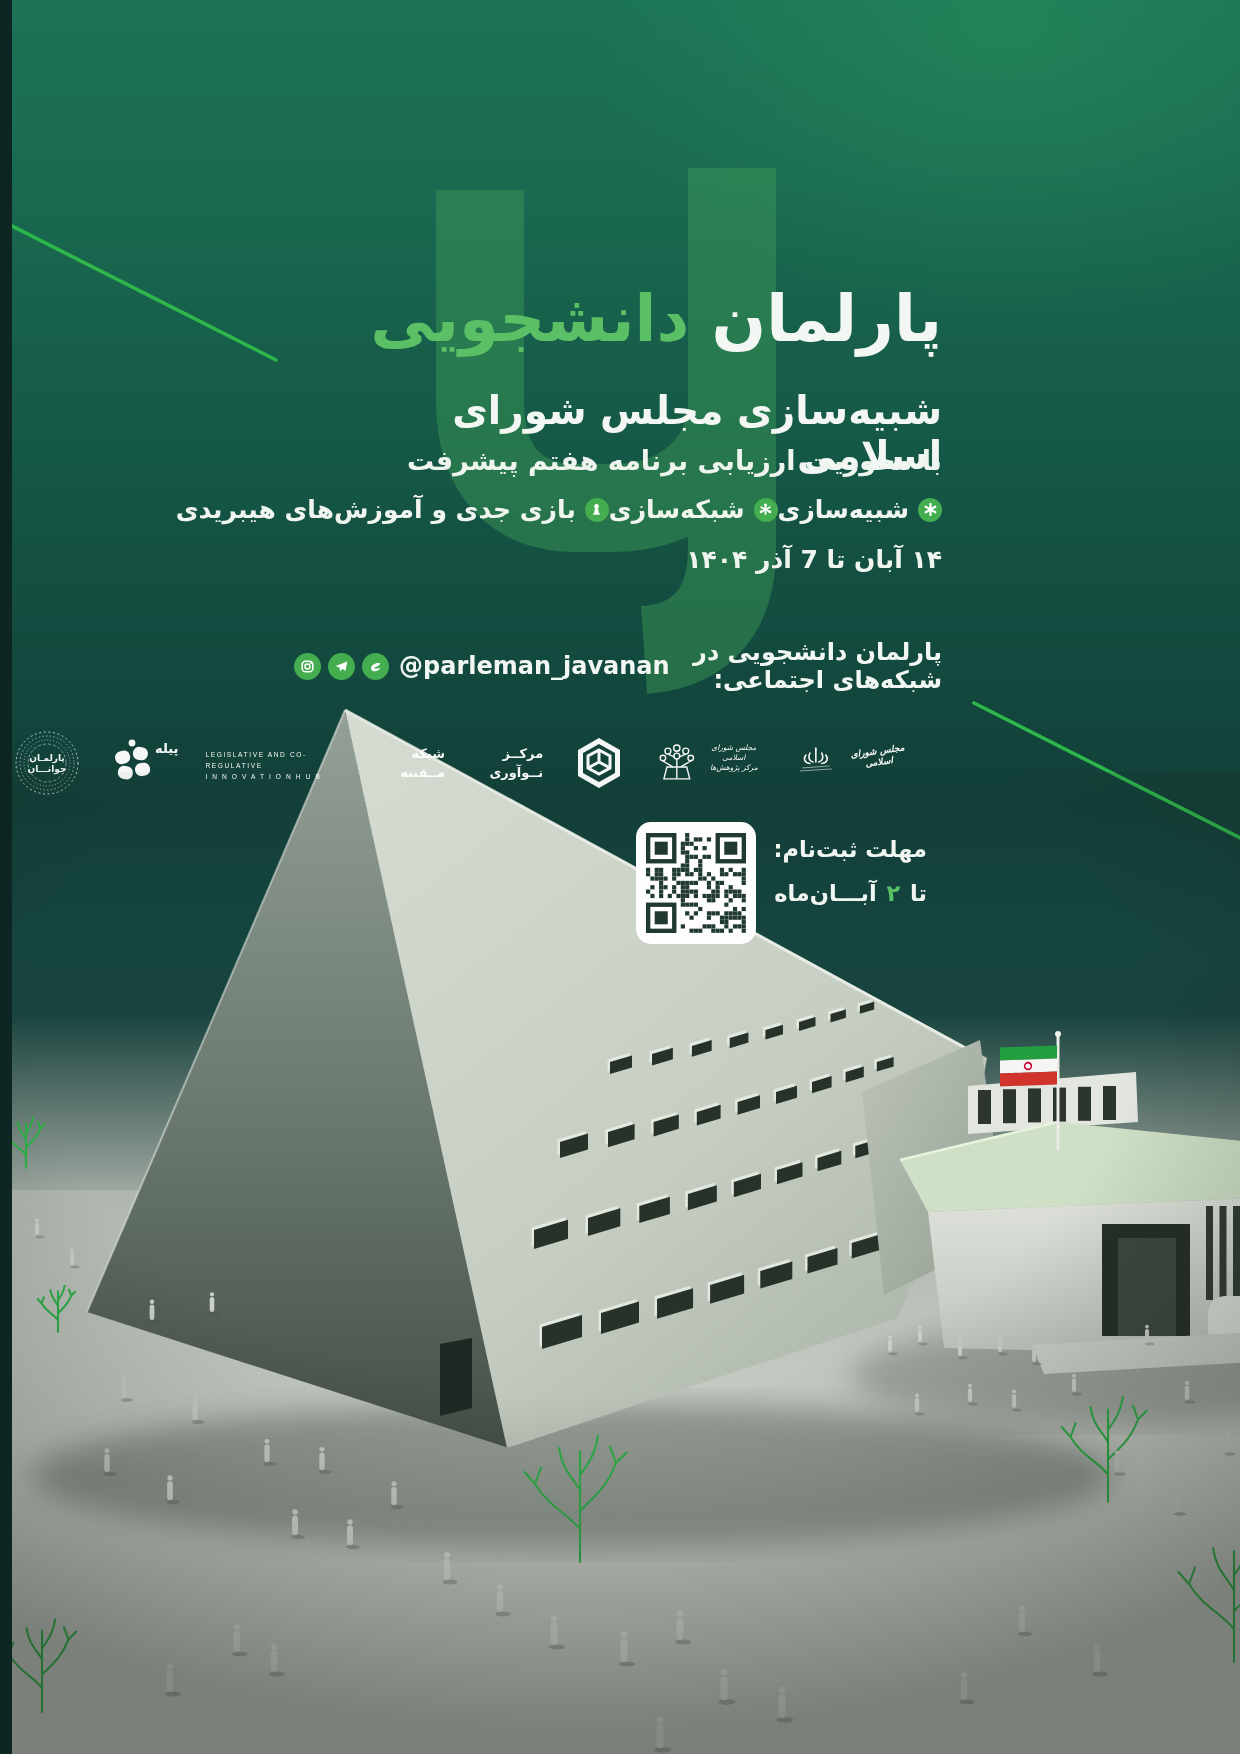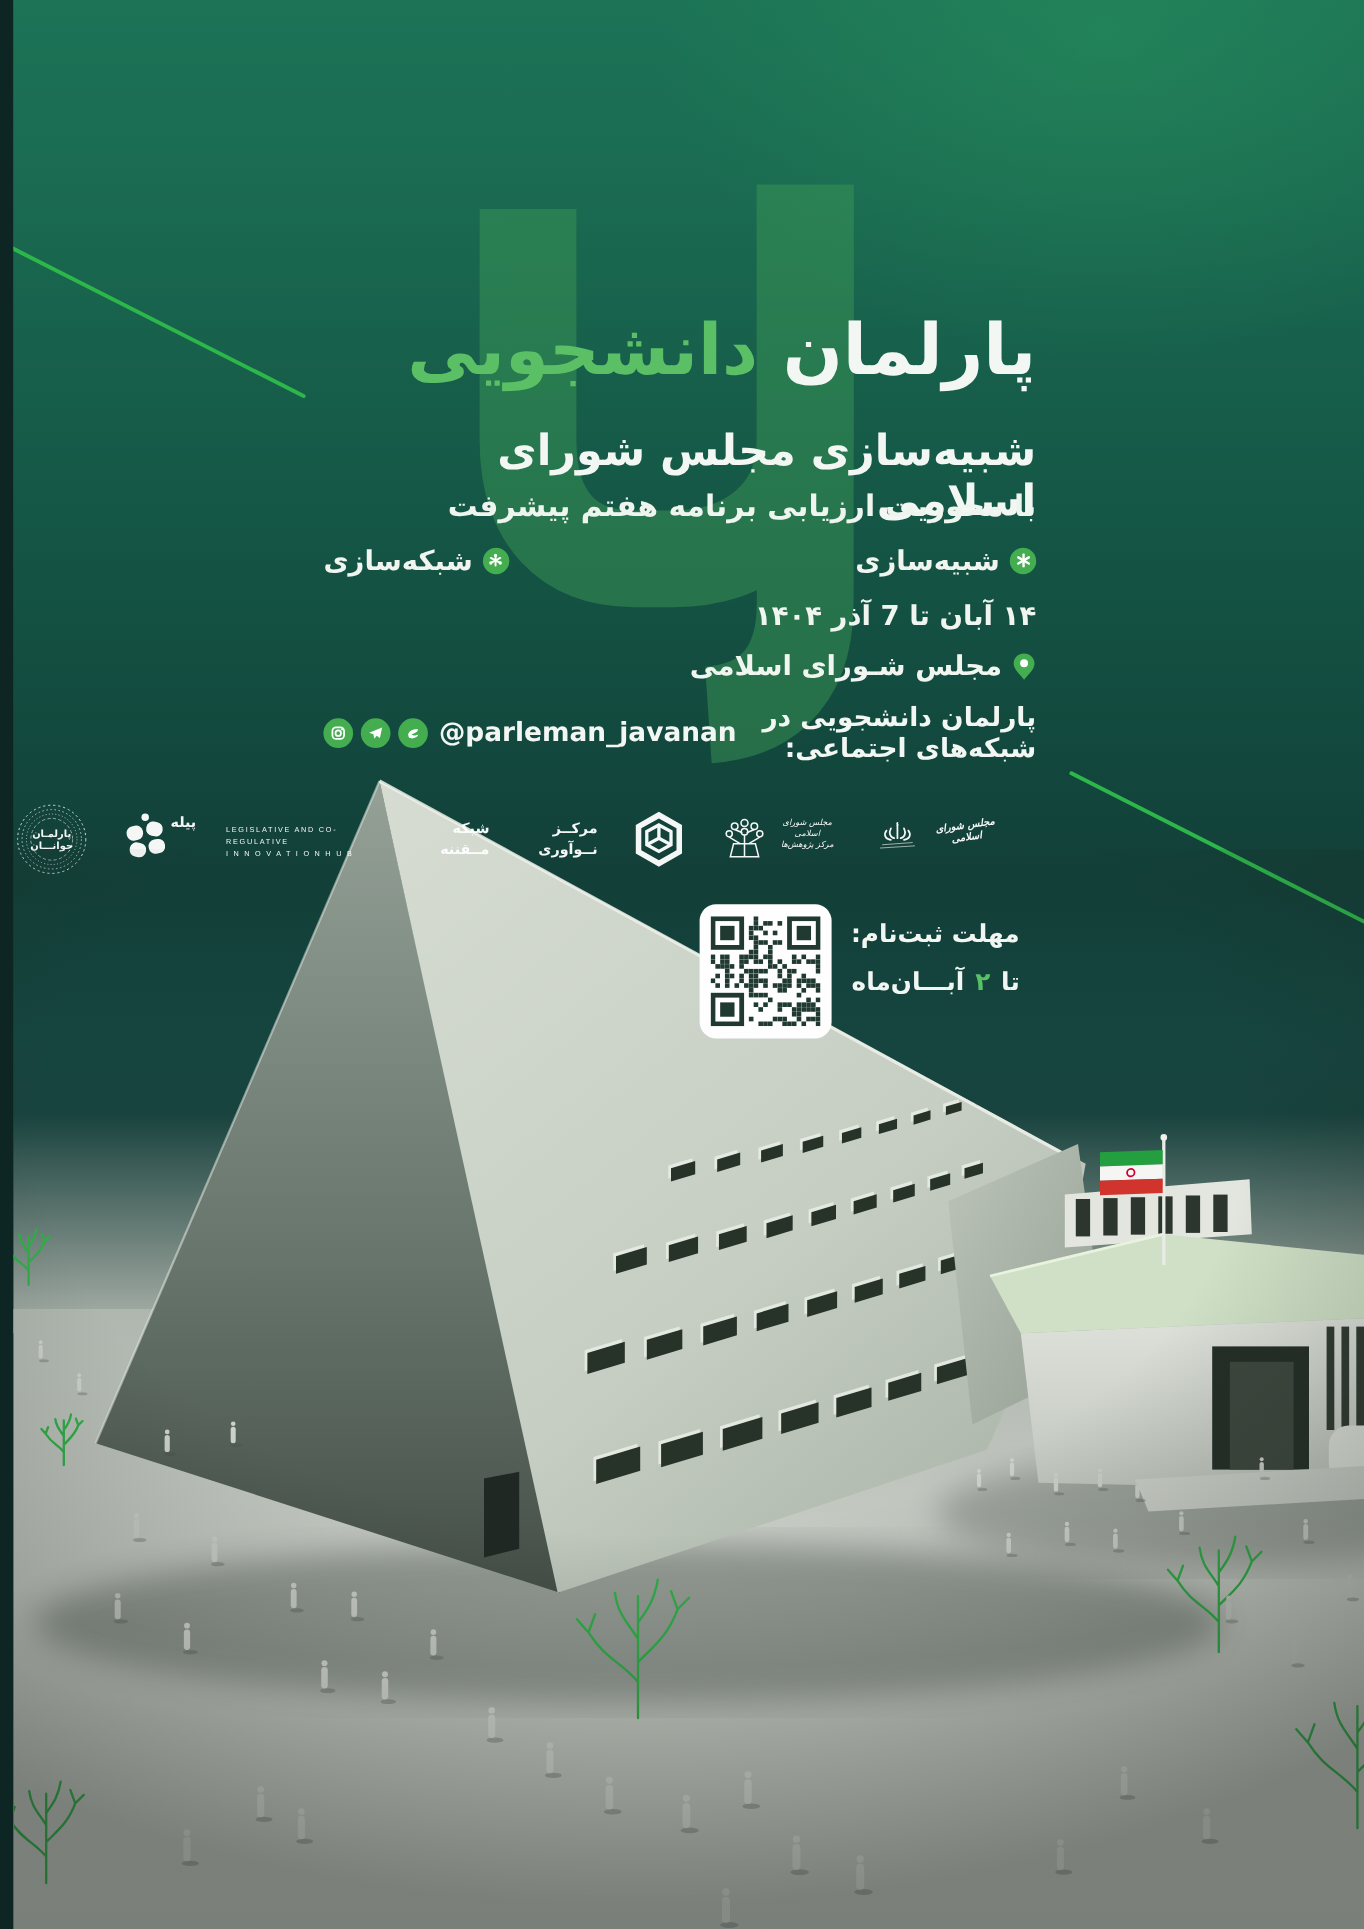--- a/index.html
+++ b/index.html
@@ -402,36 +402,37 @@
               <line x1="2.2" y1="4.2" x2="10.8" y2="8.8"></line>
               <line x1="2.2" y1="8.8" x2="10.8" y2="4.2"></line>
             </g>
             <circle cx="6.5" cy="2" r="1.5" fill="#fff"></circle>
             <circle cx="2.2" cy="8.8" r="1.5" fill="#fff"></circle>
             <circle cx="10.8" cy="8.8" r="1.5" fill="#fff"></circle>
           </svg>
       </span>
       <span>شبکه‌سازی</span>
     </span>
+    <span class="item">
+      <span class="chip">
+        <svg width="13" height="13" viewBox="0 0 13 13">
+            <circle cx="6.5" cy="3.4" r="2.3" fill="#fff"></circle>
+            <path d="M4.1,10 L5,5.4 h3 L8.9,10 Z" fill="#fff"></path>
+            <rect x="3.2" y="10" width="6.6" height="1.7" rx="0.8" fill="#fff"></rect>
+          </svg>
+      </span>
+      <span>بازی جدی و آموزش‌های هیبریدی</span>
+    </span>
   </div>
 
   <div class="content-line row-line dates-line">
     <span>۱۴ آبان تا 7 آذر ۱۴۰۴</span>
   </div>
 
   <div class="content-line row-line venue-line">
-    <span class="item">
-      <span style="display:inline-flex">
-        <svg width="22" height="26" viewBox="0 0 22 26">
-            <path d="M11,1 C5.5,1 1.5,5 1.5,10.2 C1.5,16 8.5,21.5 11,25 C13.5,21.5 20.5,16 20.5,10.2 C20.5,5 16.5,1 11,1 Z" fill="#44ad50"></path>
-            <circle cx="11" cy="10" r="3.6" fill="#fff"></circle>
-          </svg>
-      </span>
-      <span>مجلس شـورای اسلامی</span>
-    </span>
   </div>
 
   <div class="content-line social-line">
     <span>پارلمان دانشجویی در شبکه‌های اجتماعی:</span>
     <span class="social-handle">@parleman_javanan</span>
     <span class="social-icons">
       <span class="chip">
         <svg width="15" height="15" viewBox="0 0 15 15">
             <path d="M3,9 C3.6,4.8 9.5,3.4 12.2,4.2 C11.4,7 8,8 6,8.4 C7.6,10 11,9.8 12.4,8.8 C11.2,12.4 5.4,13.2 3.6,11.2 Z" fill="#fff"></path>
           </svg>

